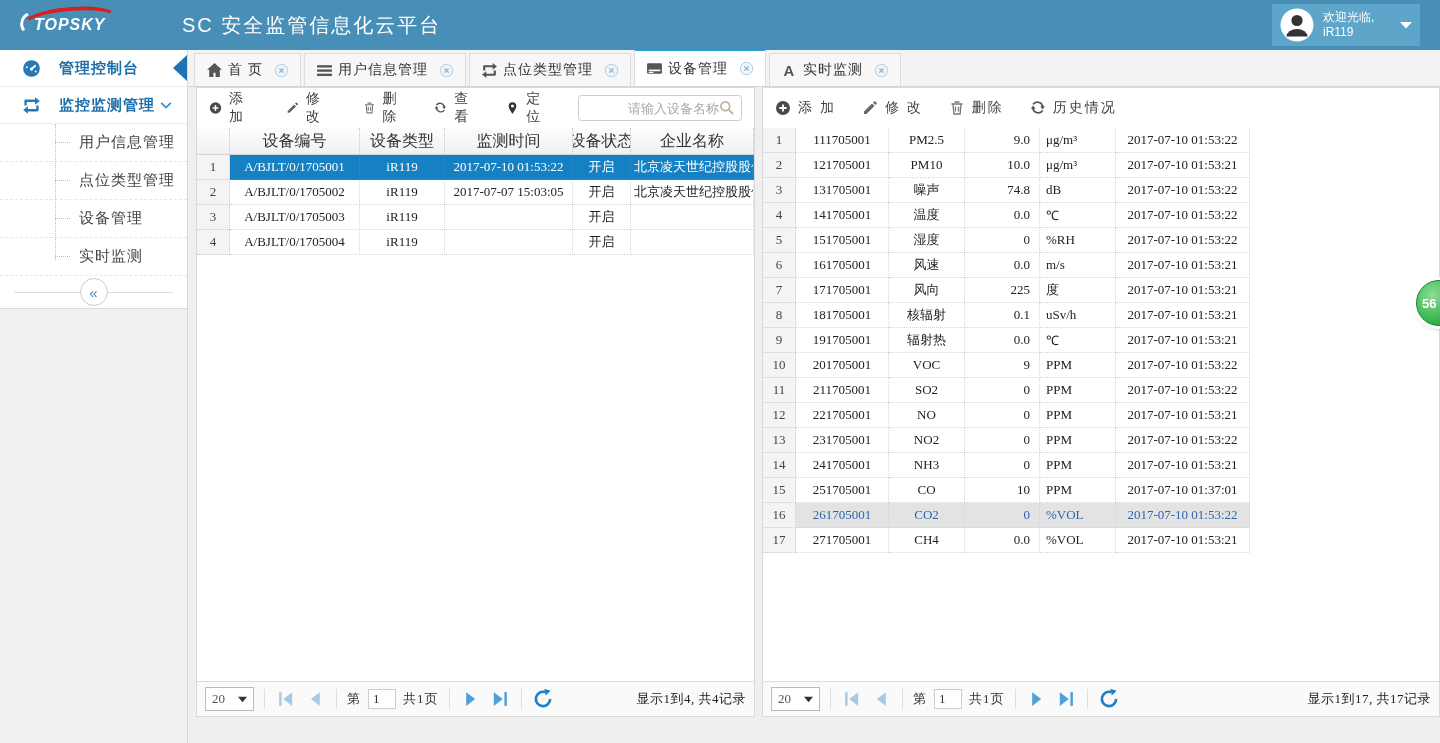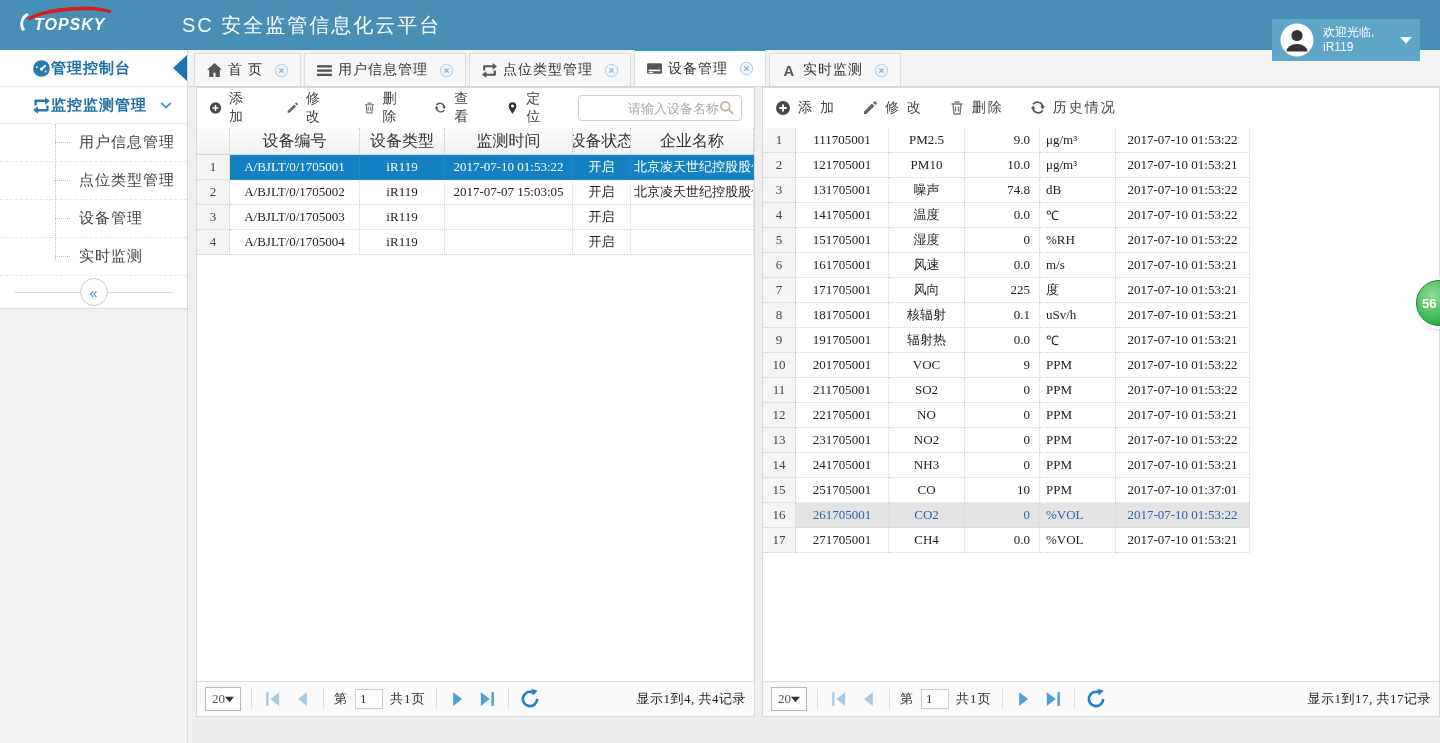--- a/index.html
+++ b/index.html
@@ -10,30 +10,30 @@
   html,body{width:1440px;height:743px;overflow:hidden;}
   body{font-family:"Liberation Sans",sans-serif;background:#efefef;position:relative;}
 
   
   .topbar{height:50px;background:var(--header-blue);display:flex;align-items:center;position:relative;}
   .logo{position:relative;width:100px;height:36px;margin-left:20px;flex:none;}
   .logo-text{position:absolute;left:14px;top:9px;font-style:italic;font-weight:bold;font-size:16px;color:#fff;letter-spacing:1px;}
   .logo-arc-red{position:absolute;left:2px;top:0px;width:96px;height:28px;border:3px solid transparent;border-top:4px solid #d81e1e;border-radius:50%;transform:rotate(-5deg);}
   .logo-arc-white{position:absolute;left:0px;top:4px;width:34px;height:28px;border:3px solid transparent;border-left:3px solid #fff;border-radius:50%;transform:rotate(14deg);}
   .app-title{color:#fff;font-size:20px;letter-spacing:2px;margin-left:62px;}
-  .userbox{position:absolute;right:20px;top:19px;width:148px;height:42px;background:var(--userbox-blue);display:flex;align-items:center;padding:0 8px;}
+  .userbox{position:absolute;right:20px;top:4px;width:148px;height:42px;background:var(--userbox-blue);display:flex;align-items:center;padding:0 8px;}
   .avatar{width:34px;height:34px;flex:none;}
   .user-text{color:#fff;font-size:12px;line-height:15px;margin-left:9px;flex:1;}
   .user-caret{width:12px;height:12px;flex:none;}
 
   
   .layout{display:flex;height:693px;}
   .sidebar{width:188px;flex:none;background:#f1f1f1;border-right:1px solid #d9d9d9;display:flex;flex-direction:column;}
   .side-top{background:#fff;}
-  .side-item{position:relative;height:37px;display:flex;align-items:center;padding-left:32px;border-bottom:1px solid #ececec;cursor:pointer;}
+  .side-item{position:relative;height:37px;display:flex;align-items:center;padding-left:22px;gap:18px;border-bottom:1px solid #ececec;cursor:pointer;}
   .side-item .lbl{color:var(--link-blue);font-size:15px;font-weight:bold;letter-spacing:1px;}
   .side-marker{position:absolute;right:0;top:5px;width:0;height:0;border-top:13px solid transparent;border-bottom:13px solid transparent;border-right:14px solid #1e73b4;}
   .side-chev{position:absolute;right:14px;width:14px;height:14px;}
   .tree{position:relative;background:#fff;}
   .tree::before{content:"";position:absolute;left:55px;top:0;bottom:16px;border-left:1px dotted #a9c4da;}
   .tree-item{height:38px;display:flex;align-items:center;padding-left:55px;border-bottom:1px dashed #e6e6e6;cursor:pointer;}
   .tree-item::before{content:"";width:15px;border-top:1px dotted #a9c4da;margin-right:9px;}
   .tree-item .lbl{color:#444;font-size:15px;letter-spacing:1px;}
   .collapse-bar{position:relative;height:33px;background:#fff;border-bottom:1px solid #dcdcdc;}
   .collapse-bar::before{content:"";position:absolute;left:14px;right:14px;top:16px;border-top:1px solid #ddd;}
@@ -74,21 +74,21 @@
   .rg .g-hrow,.rg .g-row{width:520px;}
   .rg .w0{width:93px;flex:none;} .rg .w1{width:76px;flex:none;} .rg .w2{width:75px;flex:none;}
   .rg .w3{width:76px;flex:none;} .rg .w4{width:134px;flex:none;}
   .rg .g-b .w2{justify-content:flex-end;padding-right:9px;}
   .rg .g-b .w3{justify-content:flex-start;padding-left:6px;}
   .g-row.sel .g-cell{background:var(--selected-row);color:#fff;border-color:#2b8fca;}
   .g-row.hl .g-cell{background:#e3e3e3;color:#2a66b0;}
 
   
   .pager{height:35px;flex:none;border-top:1px solid #ddd;background:#fafafa;display:flex;align-items:center;padding:0 8px;gap:7px;font-size:12px;color:#333;}
-  .psel{width:36px;height:24px;border:1px solid #bbb;background:#fff;display:flex;align-items:center;justify-content:space-between;padding:0 6px;cursor:pointer;font-family:"Liberation Serif",serif;font-size:13px;color:#555;}
+  .psel{width:49px;height:24px;border:1px solid #bbb;background:#fff;display:flex;align-items:center;justify-content:space-between;padding:0 6px;cursor:pointer;font-family:"Liberation Serif",serif;font-size:13px;color:#555;}
   .psel .pc{width:9px;height:9px;color:#333;}
   .pg-sep{width:1px;height:20px;background:#ddd;margin:0 3px;}
   .pg-btn{width:22px;height:22px;display:flex;align-items:center;justify-content:center;cursor:pointer;}
   .pg-btn.dis{color:#a8cbe5;} .pg-btn.en{color:#4f9fda;} .pg-btn.rld{color:#1c82c4;}
   .pg-lbl{font-family:"Liberation Serif",serif;font-size:13px;letter-spacing:1px;}
   .pg-input{width:28px;height:20px;border:1px solid #ccc;text-align:left;padding-left:4px;font-size:13px;font-family:"Liberation Serif",serif;color:#333;outline:none;}
   .pg-summary{margin-left:auto;font-family:"Liberation Serif",serif;font-size:13px;color:#222;letter-spacing:0.5px;}
 
   
   .float-badge{position:absolute;right:-22px;top:280px;width:46px;height:46px;border-radius:50%;

